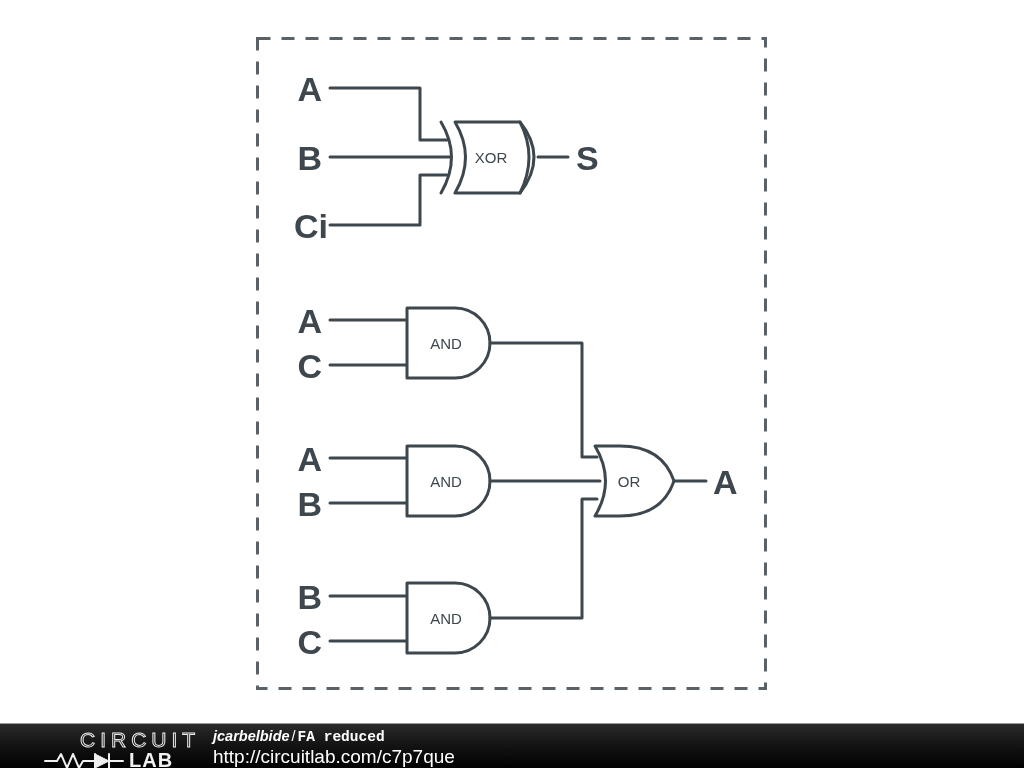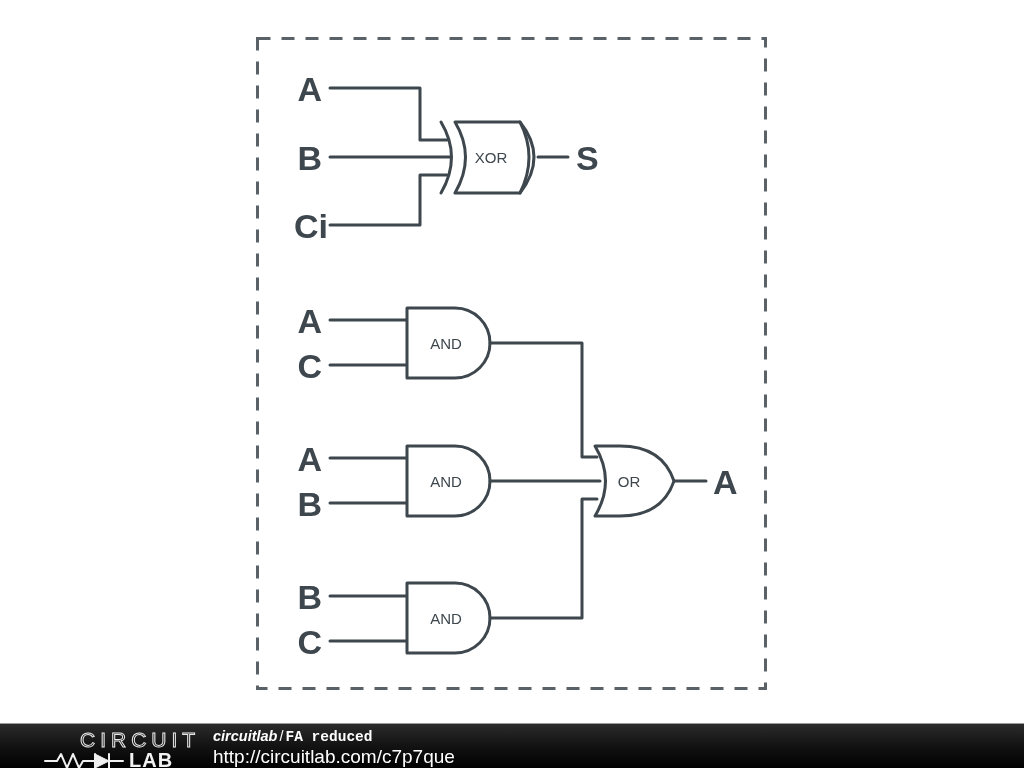--- a/index.html
+++ b/index.html
@@ -144,17 +144,17 @@
         <path d="M66,11 L80,11"></path>
       </g>
       <path d="M52,4 L66,11 L52,18 Z" fill="#f0f0f0" stroke="#f0f0f0" stroke-width="1"></path>
     </svg>
 
     <div id="brand-lab">LAB</div>
   </div>
 
   <div id="footer-meta">
     <div id="meta-line1">
-      <span id="meta-author">circuitlab</span><span id="meta-sep">/</span><span id="meta-title">FA reduced</span>
+      <span id="meta-author">jcarbelbide</span><span id="meta-sep">/</span><span id="meta-title">FA reduced</span>
     </div>
     <div id="meta-url">http://circuitlab.com/c7p7que</div>
   </div>
 </div>
 
 </body></html>

